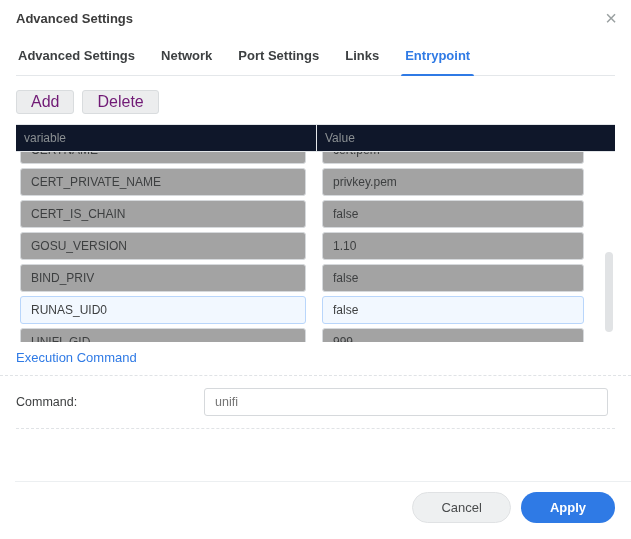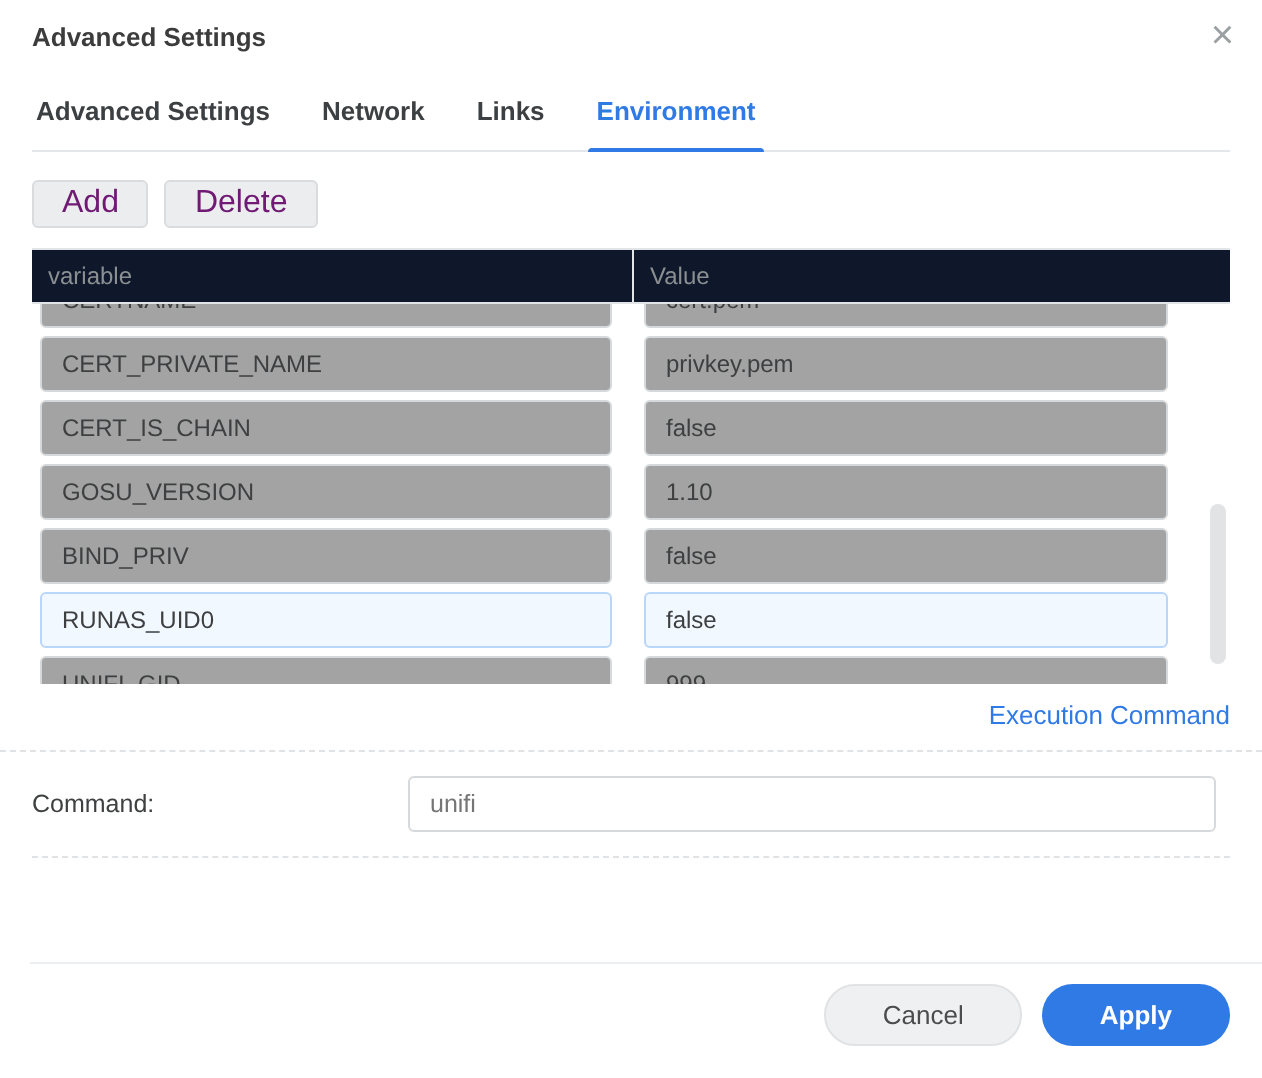--- a/index.html
+++ b/index.html
@@ -23,21 +23,21 @@
   .body-scroll { position:relative; height:190px; overflow:hidden; }
   .rows { position:absolute; top:-18px; left:0; right:0; }
   .row { display:flex; gap:16px; padding:2px 0; }
   .cell-input {
     font-size:12px; color:#3d3f40; padding:6px 10px; border:1px solid #d6d9dc; border-radius:3px; background:#a3a3a3; height:28px; line-height:14px;
   }
   .cell-input.sel { background:#f2f8ff; border-color:#b9d6fb; }
   .cell-var { width:286px; margin-left:4px; }
   .cell-val { width:262px; }
   .scroll-track { position:absolute; right:2px; top:100px; width:8px; height:80px; background:#e1e3e5; border-radius:4px; }
-  .section-title { color:#2f7ae5; font-size:13px; font-weight:400; padding:8px 16px 10px 16px; border-bottom:1px dashed #e0e3e6; margin:0 0 4px 0;text-align:right; }
+  .section-title { color:#2f7ae5; font-size:13px; font-weight:400; padding:8px 16px 10px 16px; border-bottom:1px dashed #e0e3e6; margin:0 0 4px 0; }
   .kv { display:flex; align-items:center; padding:8px 16px; }
   .kv-label { width:188px; font-size:12.5px; color:#3e4041; }
   .kv-value { font-size:12.5px; color:#3e4041; }
   .kv-input { flex:1; font-size:12.5px; color:#9aa0a1; padding:6px 10px; border:1px solid #d6d9dc; border-radius:3px; background:#fff; max-width:404px; }
   .footer { position:absolute; left:15px; right:0; bottom:0; padding:10px 16px 16px; border-top:1px solid #eceff1; display:flex; justify-content:flex-end; gap:10px; background:#fff; }
   .fbtn { font-size:13px; padding:7px 28px; border-radius:16px; cursor:pointer; border:1px solid transparent; }
   .fbtn.cancel { background:#eef0f1; color:#4a4c4d; border-color:#e0e2e4; }
   .fbtn.apply  { background:#2f7ae5; color:#fff; font-weight:600; }
   .dashed-sep { border-top:1px dashed #e0e3e6; margin:4px 16px 0 16px; }
 </style>
@@ -48,22 +48,23 @@
 
   <div class="titlebar">
     <div class="titlebar-title">Advanced Settings</div>
     <div class="close-x">×</div>
   </div>
 
   <div class="tabs-wrap">
     <div class="tabs" id="tabs">
         <div class="tab">Advanced Settings</div>
         <div class="tab">Network</div>
+        <div class="tab">Port Settings</div>
         <div class="tab">Links</div>
-        <div class="tab active">Environment</div>
+        <div class="tab active">Entrypoint</div>
       </div>
   </div>
 
   <div class="toolbar">
     <button class="btn">Add</button>
     <button class="btn">Delete</button>
   </div>
 
   <div class="table">
     <div class="thead">

